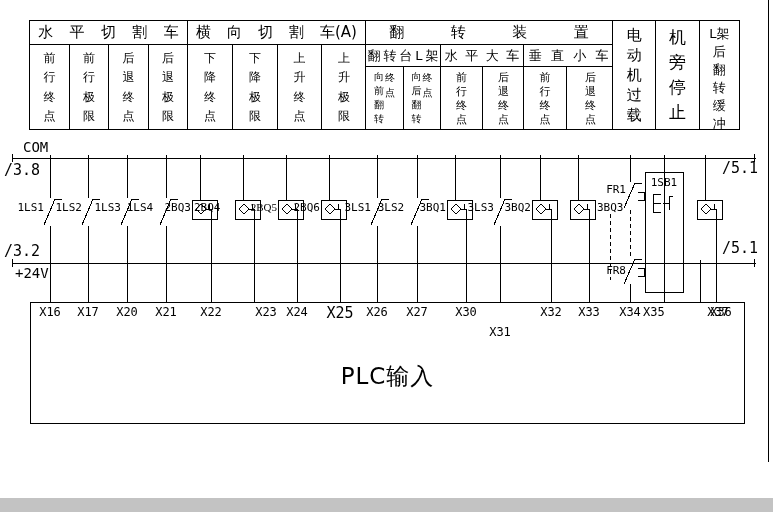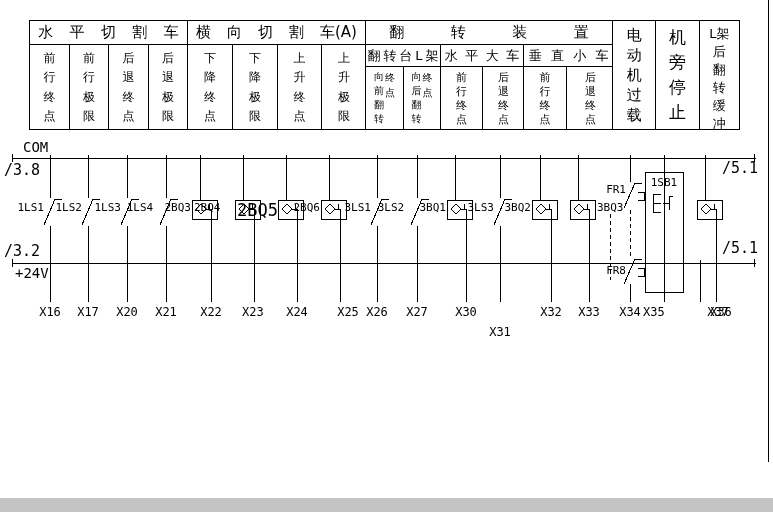--- a/index.html
+++ b/index.html
@@ -380,41 +380,44 @@
       <line x1="716" y1="209" x2="716" y2="302" stroke="#000" stroke-width="1"></line>
     </svg>
 
   <div class="lbl" style="left:23px;top:140px;font-size:14px;">COM</div>
   <div class="lbl" style="left:4px;top:163px;font-size:15px;">/3.8</div>
   <div class="lbl" style="left:4px;top:244px;font-size:15px;">/3.2</div>
   <div class="lbl" style="left:15px;top:266px;font-size:14px;">+24V</div>
   <div class="lbl" style="left:722px;top:161px;font-size:15px;">/5.1</div>
   <div class="lbl" style="left:722px;top:241px;font-size:15px;">/5.1</div>
 
+  <div id="plc-box">
+    <div id="plc-title">PLC输入</div>
+  </div>
 
   <div id="terminals"></div>
 
   <div id="page-border-right"></div>
   <div id="bottom-strip"></div>
 <div class="lbl" style="left: 4px; top: 202px; width: 40px; font-size: 11px; text-align: right;">1LS1</div>
     <div class="lbl" style="left: 33px; top: 306px; width: 34px; font-size: 12px; text-align: center;">X16</div>
     <div class="lbl" style="left: 42px; top: 202px; width: 40px; font-size: 11px; text-align: right;">1LS2</div>
     <div class="lbl" style="left: 71px; top: 306px; width: 34px; font-size: 12px; text-align: center;">X17</div>
     <div class="lbl" style="left: 81px; top: 202px; width: 40px; font-size: 11px; text-align: right;">1LS3</div>
     <div class="lbl" style="left: 110px; top: 306px; width: 34px; font-size: 12px; text-align: center;">X20</div>
     <div class="lbl" style="left: 120px; top: 202px; width: 40px; font-size: 11px; text-align: center;">1LS4</div>
     <div class="lbl" style="left: 149px; top: 306px; width: 34px; font-size: 12px; text-align: center;">X21</div>
     <div class="lbl" style="left: 151px; top: 202px; width: 40px; font-size: 11px; text-align: right;">2BQ3</div>
     <div class="lbl" style="left: 194px; top: 306px; width: 34px; font-size: 12px; text-align: center;">X22</div>
     <div class="lbl" style="left: 194px; top: 202px; width: 40px; font-size: 11px; ">2BQ4</div>
-    <div class="lbl" style="left: 242px; top: 306px; width: 34px; font-size: 12px; text-align: left;">X23</div>
-    <div class="lbl" style="left: 237px; top: 202px; width: 40px; font-size: 17px; text-align: right;">2BQ5</div>
+    <div class="lbl" style="left: 249px; top: 306px; width: 34px; font-size: 12px; text-align: center;">X23</div>
+    <div class="lbl" style="left: 237px; top: 202px; width: 40px; font-size: 11px; text-align: right; font-family: Liberation Serif, serif;">2BQ5</div>
     <div class="lbl" style="left: 280px; top: 306px; width: 34px; font-size: 12px; text-align: center;">X24</div>
     <div class="lbl" style="left: 280px; top: 202px; width: 40px; font-size: 11px; text-align: right;">2BQ6</div>
-    <div class="lbl" style="left: 323px; top: 306px; width: 34px; font-size: 12px; text-align: center; margin-left: 8px;">X25</div>
+    <div class="lbl" style="left: 323px; top: 306px; width: 34px; font-size: 15px; text-align: center;">X25</div>
     <div class="lbl" style="left: 331px; top: 202px; width: 40px; font-size: 11px; text-align: right;">3LS1</div>
     <div class="lbl" style="left: 360px; top: 306px; width: 34px; font-size: 12px; text-align: center;">X26</div>
     <div class="lbl" style="left: 371px; top: 202px; width: 40px; font-size: 11px; text-align: center;">3LS2</div>
     <div class="lbl" style="left: 400px; top: 306px; width: 34px; font-size: 12px; text-align: center;">X27</div>
     <div class="lbl" style="left: 406px; top: 202px; width: 40px; font-size: 11px; text-align: right;">3BQ1</div>
     <div class="lbl" style="left: 449px; top: 306px; width: 34px; font-size: 12px; text-align: center;">X30</div>
     <div class="lbl" style="left: 454px; top: 202px; width: 40px; font-size: 11px; text-align: right;">3LS3</div>
     <div class="lbl" style="left: 483px; top: 306px; width: 34px; font-size: 12px; text-align: center; margin-top: 20px;">X31</div>
     <div class="lbl" style="left: 491px; top: 202px; width: 40px; font-size: 11px; text-align: right;">3BQ2</div>
     <div class="lbl" style="left: 534px; top: 306px; width: 34px; font-size: 12px; text-align: center;">X32</div>

